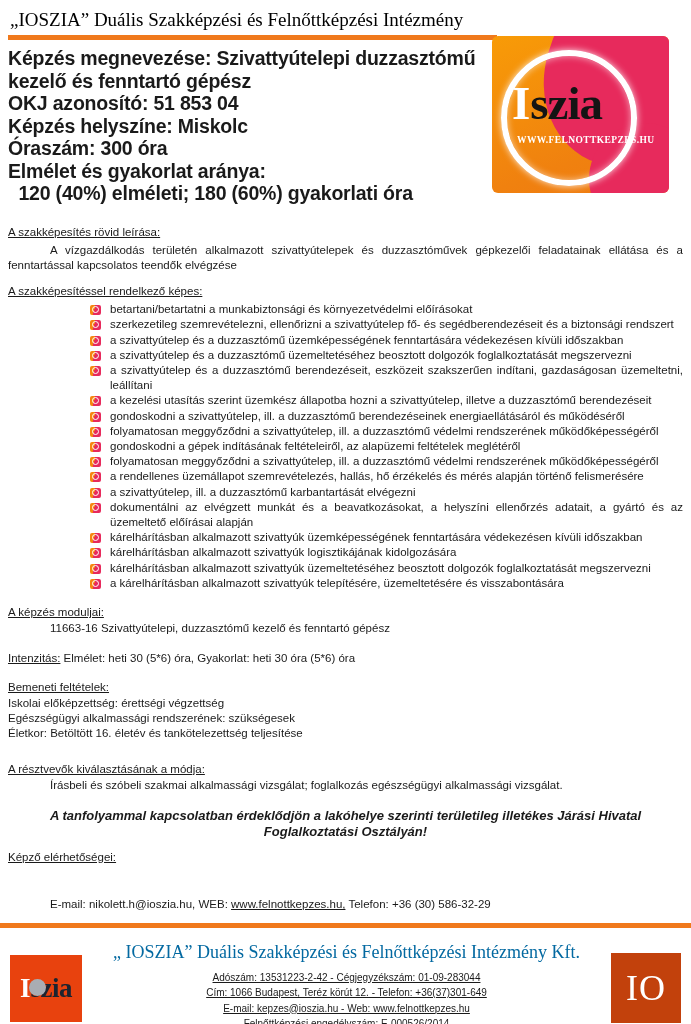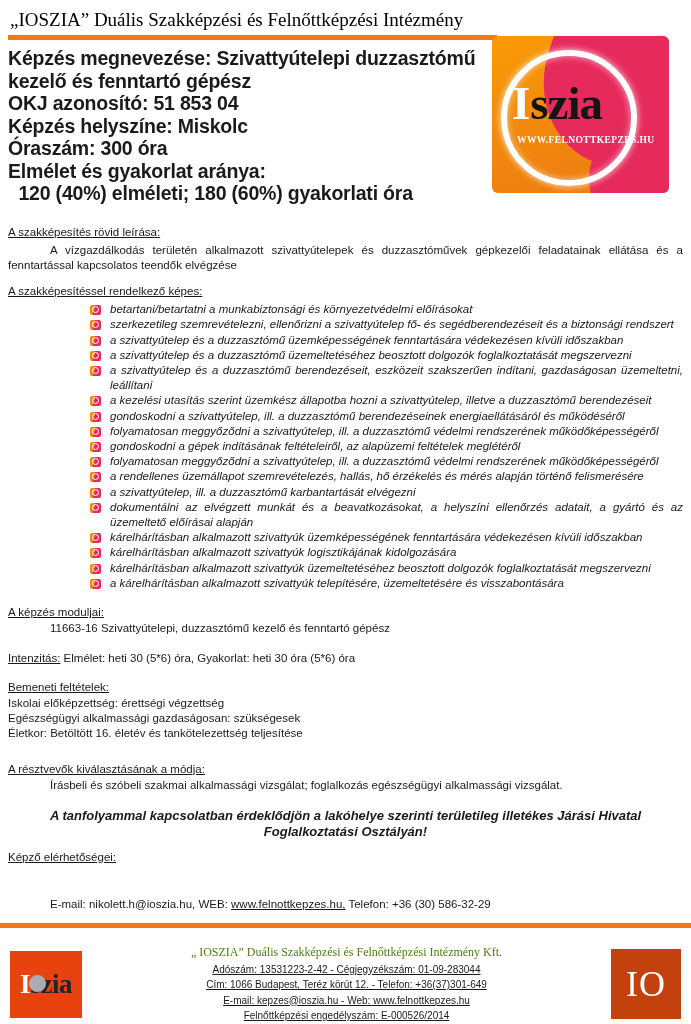--- a/index.html
+++ b/index.html
@@ -60,21 +60,21 @@
   }
 
   
   .sec-h { text-decoration:underline; }
   .desc-h { margin-top:20px; }
   .desc {
     margin:3px 0 0 0; width:675px;
     text-align:justify; text-indent:42px;
   }
   .comp-h { margin-top:10px; }
-  .clist { margin:3px 0 0 82px;font-style:italic; }
+  .clist { margin:3px 0 0 82px; }
   .citem { display:flex; gap:9px; line-height:15.2px; text-align:justify; }
   .ctext { flex:1; }
   .b-icon {
     flex:0 0 auto; width:11px; height:10px; margin-top:3px;
     border-radius:2px; position:relative;
     background:linear-gradient(105deg,#f6860e 40%,#e72a5c 40%);
   }
   .b-icon::after {
     content:""; position:absolute; left:2px; top:1px;
     width:5px; height:5px; border:1.5px solid #fff; border-radius:50%;
@@ -106,22 +106,22 @@
   }
   .fl-i { color:#ffffff; }
   .fl-szia { color:#1c2430; position:relative; letter-spacing:-0.5px; }
   .fl-szia::before {
     content:""; position:absolute; left:-2px; top:4px; width:17px; height:17px;
     background:#a9adb3; border-radius:50%; z-index:0;
   }
   .fl-szia { z-index:1; }
   .footer-text { flex:1; text-align:center; line-height:15.5px; padding:0 4px; }
   .f-company {
-    font-family:"Liberation Serif", serif; font-size:12px; color:#4d7c0f;
-    margin-bottom:1px;
+    font-family:"Liberation Serif", serif; font-size:18px; color:#0369a1;
+    margin-bottom:9px;
   }
   .f-line { font-size:10px;text-decoration:underline; }
   .flogo-right {
     width:70px; height:70px; background:#c2410c; color:#ffffff;
     display:flex; align-items:center; justify-content:center;
     font-family:"Liberation Serif", serif; font-size:36px; letter-spacing:1px;
     flex:0 0 auto;
   }
 </style>
 </head>
@@ -254,21 +254,21 @@
     <div class="sec-h mod-h">A képzés moduljai:</div>
     <div class="indent">11663-16 Szivattyútelepi, duzzasztómű kezelő és fenntartó gépész</div>
 
     <div class="intensity pre"><span class="u">Intenzitás:</span><span> Elmélet: heti 30 (5*6) óra, Gyakorlat: heti 30 óra (5*6) óra</span></div>
 
     <div class="sec-h entry-h">Bemeneti feltételek:</div>
     <div>
 
         <div class="plain-line">Iskolai előképzettség: érettségi végzettség</div>
 
-        <div class="plain-line">Egészségügyi alkalmassági gazdaságosan: szükségesek</div>
+        <div class="plain-line">Egészségügyi alkalmassági rendszerének: szükségesek</div>
 
         <div class="plain-line">Életkor: Betöltött 16. életév és tankötelezettség teljesítése</div>
       </div>
 
     <div class="sec-h sel-h">A résztvevők kiválasztásának a módja:</div>
     <div class="indent">Írásbeli és szóbeli szakmai alkalmassági vizsgálat; foglalkozás egészségügyi alkalmassági vizsgálat.</div>
 
     <div class="notice">A tanfolyammal kapcsolatban érdeklődjön a lakóhelye szerinti területileg illetékes Járási Hivatal Foglalkoztatási Osztályán!</div>
 
     <div class="sec-h contact-h">Képző elérhetőségei:</div>

